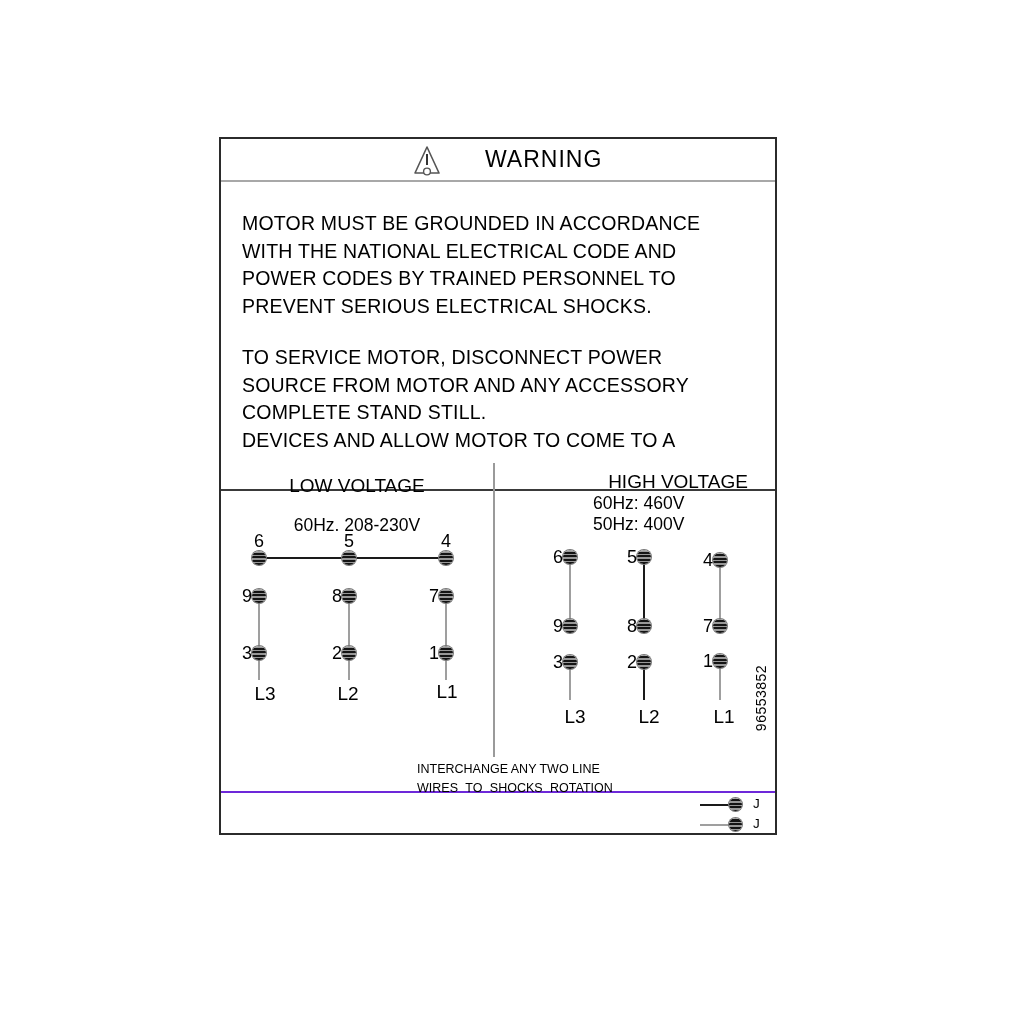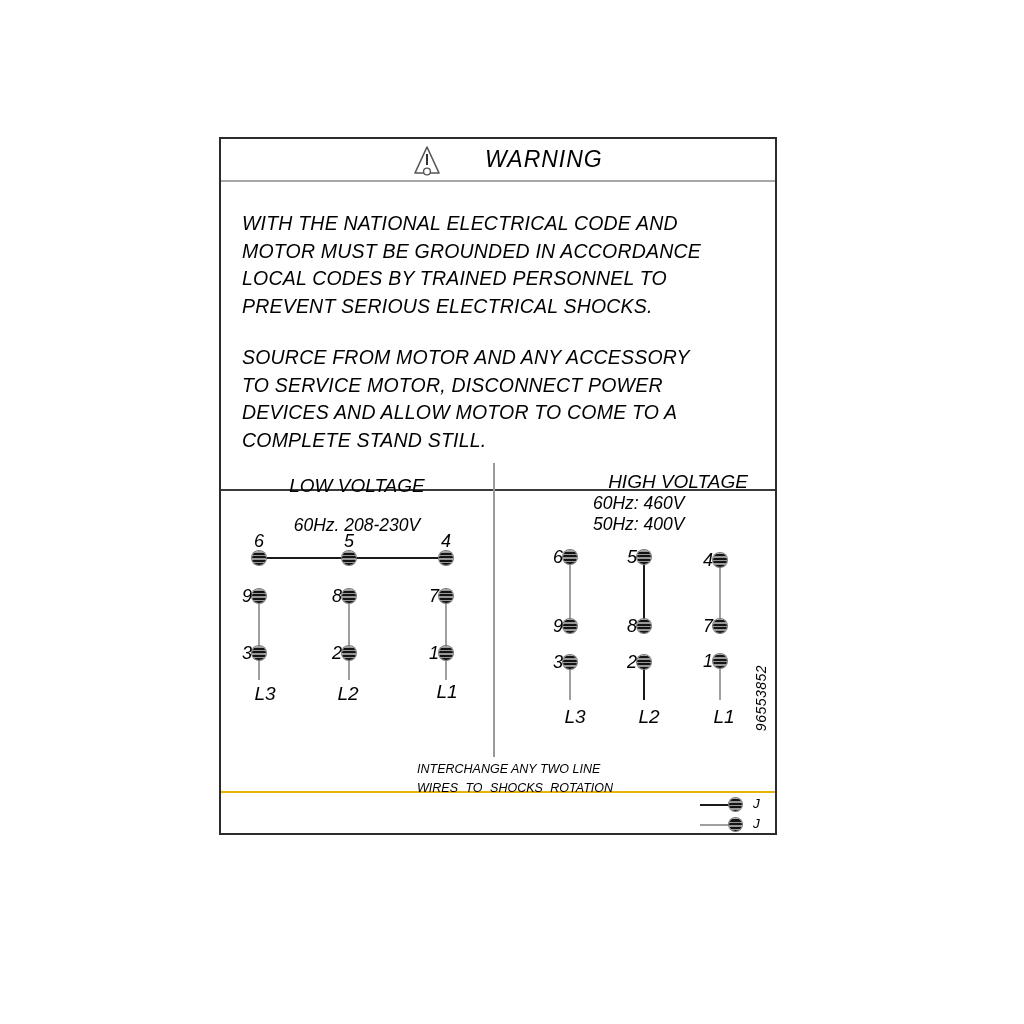--- a/index.html
+++ b/index.html
@@ -1,19 +1,19 @@
 <!DOCTYPE html>
 <html><head>
 <meta charset="utf-8">
 <style>
   html,body{margin:0;padding:0;background:#fff;}
   .stage{position:relative;width:1024px;height:1024px;background:#fff;overflow:hidden;
          font-family:"Liberation Sans", sans-serif;color:#000;}
   .label{position:absolute;left:219px;top:137px;width:558px;height:698px;
-         border:2px solid #2b2b2b;box-sizing:border-box;background:#fff;font-style:italic;}
+         border:2px solid #2b2b2b;box-sizing:border-box;background:#fff;}
   
   .hdr{position:absolute;left:0;top:0;right:0;height:41px;border-bottom:2px solid #a8a8a8;}
   .hdr-title{position:absolute;left:264px;top:0;line-height:41px;font-size:23px;letter-spacing:1px;}
   .tri{position:absolute;left:192px;top:5px;width:28px;height:32px;}
   .warn{position:absolute;left:0;top:43px;right:0;height:279px;border-bottom:2px solid #3a3a3a;
         padding:28px 0 0 21px;box-sizing:content-box;font-size:19.5px;line-height:27.5px;letter-spacing:0.2px;}
   .para2{margin-top:24px;}
   .diag{position:absolute;left:0;top:324px;right:0;height:294px;}
   .panel{position:absolute;top:0;bottom:0;}
   .panel-low{left:0;width:272px;border-right:2px solid #9a9a9a;}
@@ -26,21 +26,21 @@
         box-shadow:0 0 0 1px #777;}
   .term-sm{width:13px;height:13px;}
   .vline{position:absolute;width:2px;background:#9f9f9f;z-index:1;}
   .vline.dark{background:#1a1a1a;}
   .hline{position:absolute;height:2px;background:#1a1a1a;z-index:1;}
   .hline.gray{background:#9f9f9f;}
   .num{position:absolute;font-size:18px;z-index:4;}
   .num-above{width:20px;text-align:center;}
   .num-left{width:22px;text-align:right;}
   .llab{position:absolute;width:40px;text-align:center;font-size:19px;}
-  .noterow{position:absolute;left:0;right:0;top:618px;height:36px;border-bottom:2px solid #eab308;
+  .noterow{position:absolute;left:0;right:0;top:618px;height:36px;border-bottom:2px solid #6d28d9;
            font-size:12.5px;padding:3px 0 0 196px;box-sizing:border-box;line-height:19px;}
   .wide{word-spacing:4px;}
   .thermorow{position:absolute;left:0;right:0;top:656px;bottom:0;font-size:12.5px;}
   .thermo-text{position:absolute;left:196px;top:3px;line-height:21px;}
   .jlab{position:absolute;font-size:13.5px;z-index:4;}
   .pn{position:absolute;left:500px;top:551px;width:80px;height:16px;text-align:center;
       font-size:14px;letter-spacing:0.5px;transform:rotate(-90deg);white-space:nowrap;}
 </style>
 </head>
 <body>
@@ -54,30 +54,30 @@
           <polygon points="14,3 26,29 2,29" fill="none" stroke="#555" stroke-width="1.6" stroke-linejoin="round"></polygon>
           <line x1="14" y1="10" x2="14" y2="21" stroke="#333" stroke-width="2"></line>
           <circle cx="14" cy="27.5" r="3.4" fill="#fff" stroke="#555" stroke-width="1.4"></circle>
         </svg>
       </span>
       <span class="hdr-title">WARNING</span>
     </div>
 
     <div class="warn">
       <div>
+        <div>MOTOR MUST BE GROUNDED IN ACCORDANCE</div>
         <div>WITH THE NATIONAL ELECTRICAL CODE AND</div>
-        <div>MOTOR MUST BE GROUNDED IN ACCORDANCE</div>
-        <div>LOCAL CODES BY TRAINED PERSONNEL TO</div>
+        <div>POWER CODES BY TRAINED PERSONNEL TO</div>
         <div>PREVENT SERIOUS ELECTRICAL SHOCKS.</div>
       </div>
       <div class="para2">
+        <div>TO SERVICE MOTOR, DISCONNECT POWER</div>
         <div>SOURCE FROM MOTOR AND ANY ACCESSORY</div>
-        <div>TO SERVICE MOTOR, DISCONNECT POWER</div>
+        <div>COMPLETE STAND STILL.</div>
         <div>DEVICES AND ALLOW MOTOR TO COME TO A</div>
-        <div>COMPLETE STAND STILL.</div>
       </div>
     </div>
 
     <div class="diag">
 
       <div class="panel panel-low">
         <div class="ptitle" style="left:136px;top:12px;transform:translateX(-50%);">LOW VOLTAGE</div>
         <div class="psub" style="left:136px;top:41px;transform:translateX(-50%);margin-top:11px;">60Hz. 208-230V</div>
 
         <div class="hline" style="left:38px;top:94px;width:187px;"></div>

